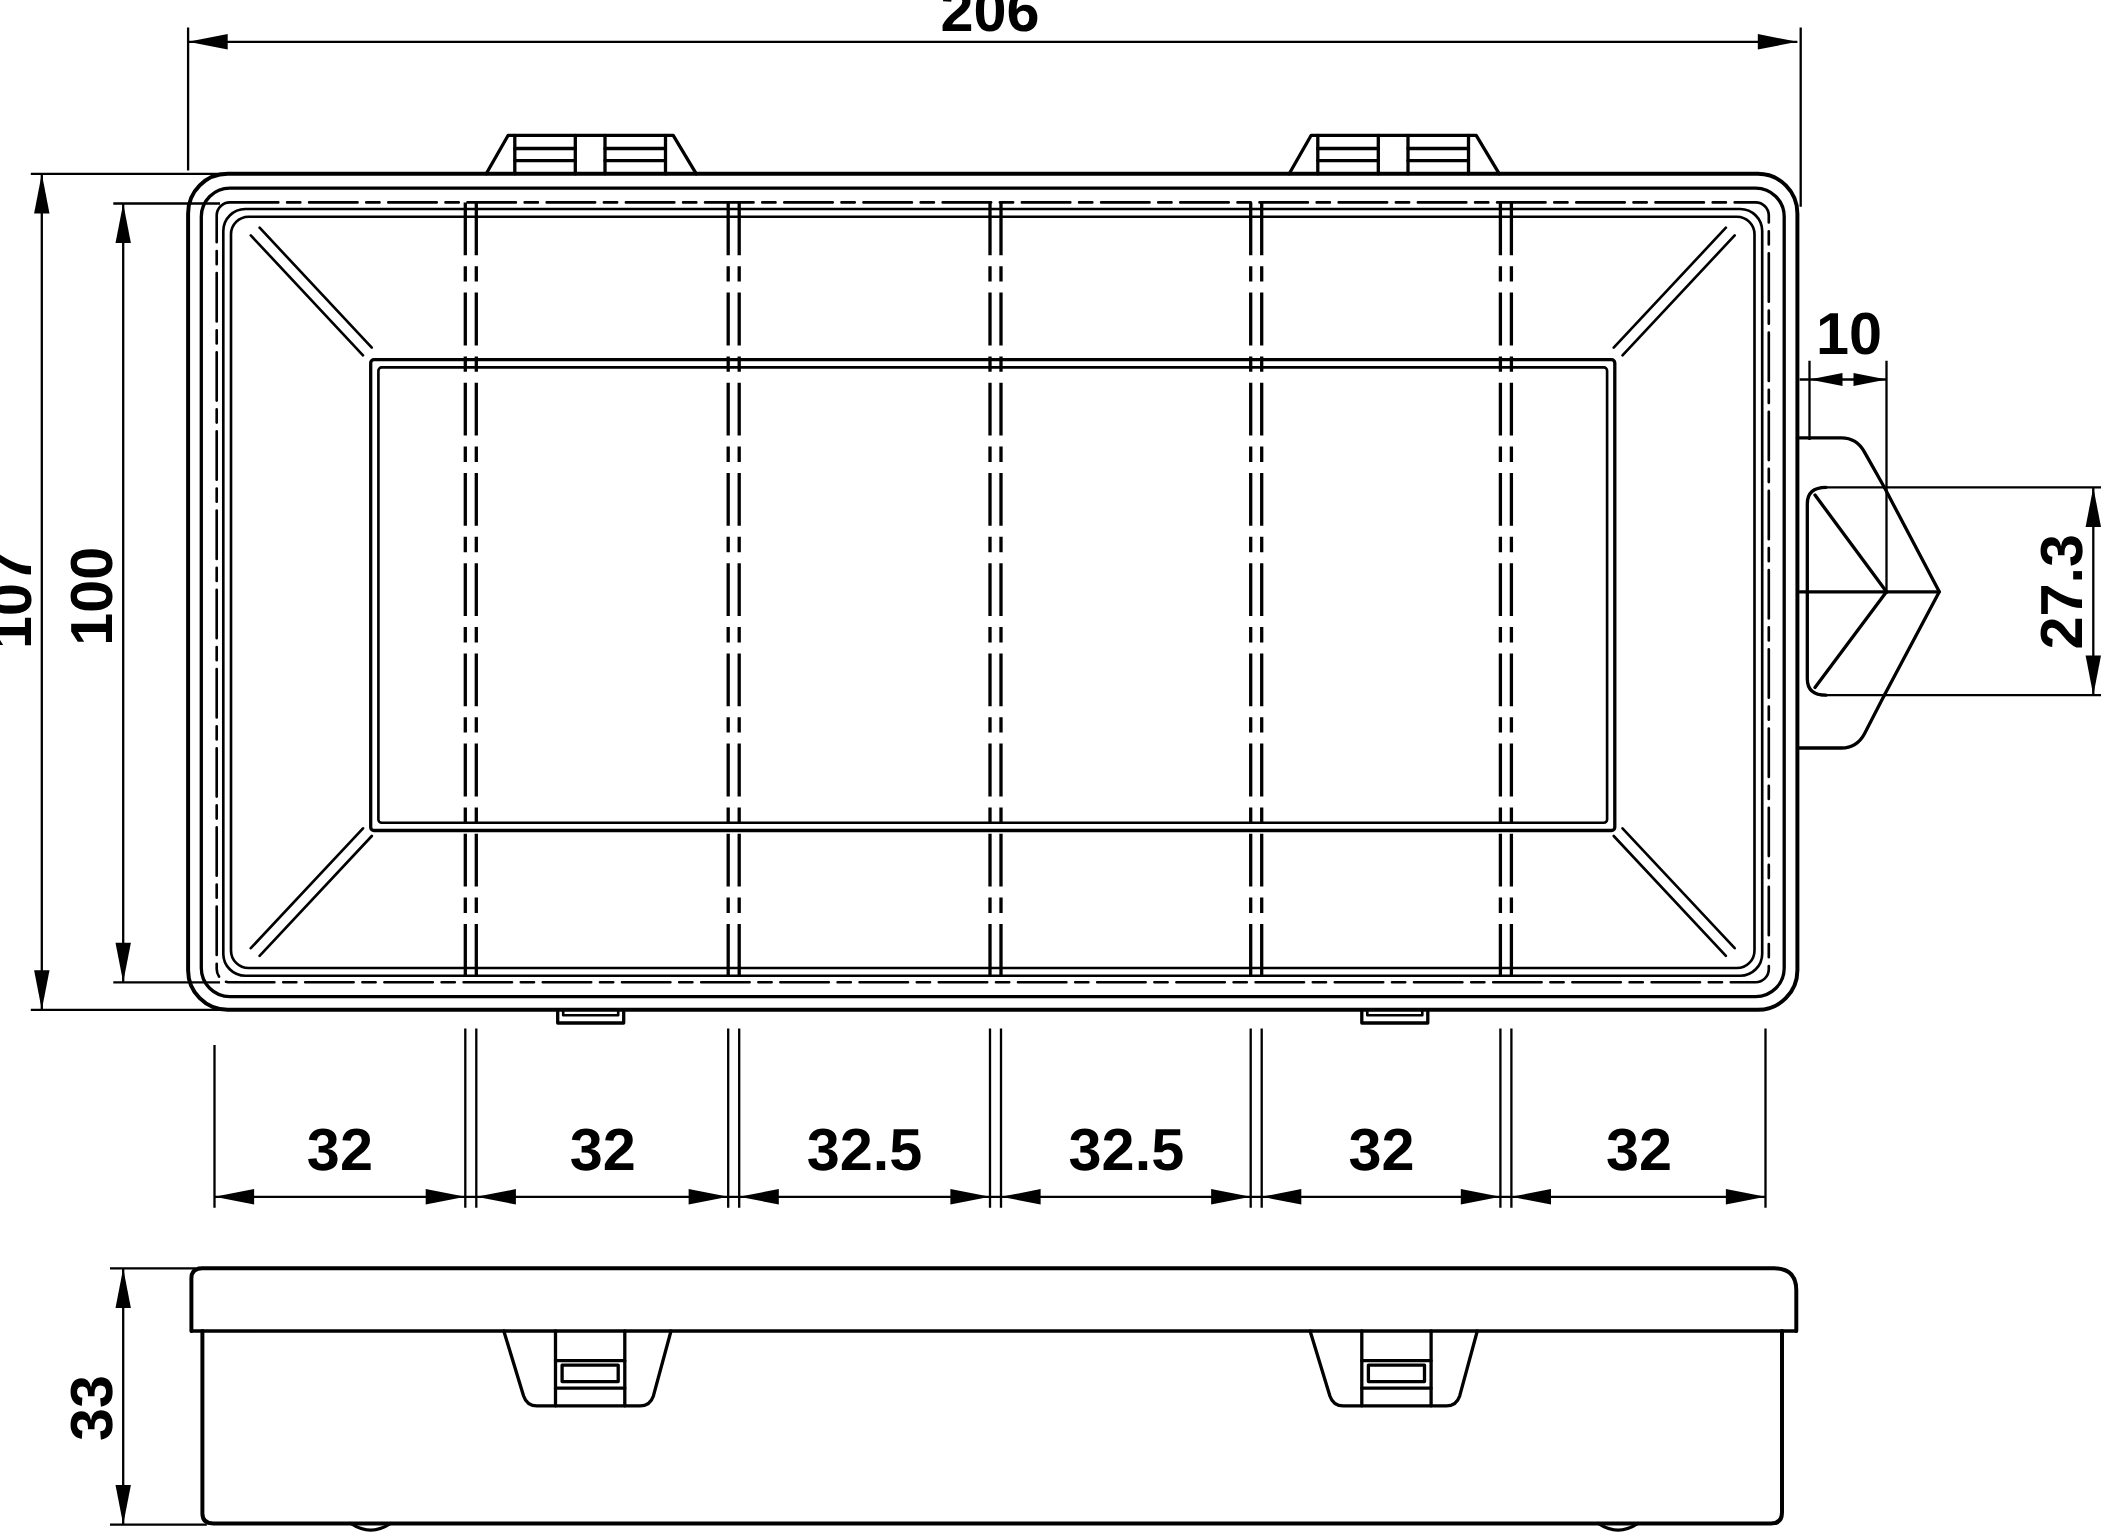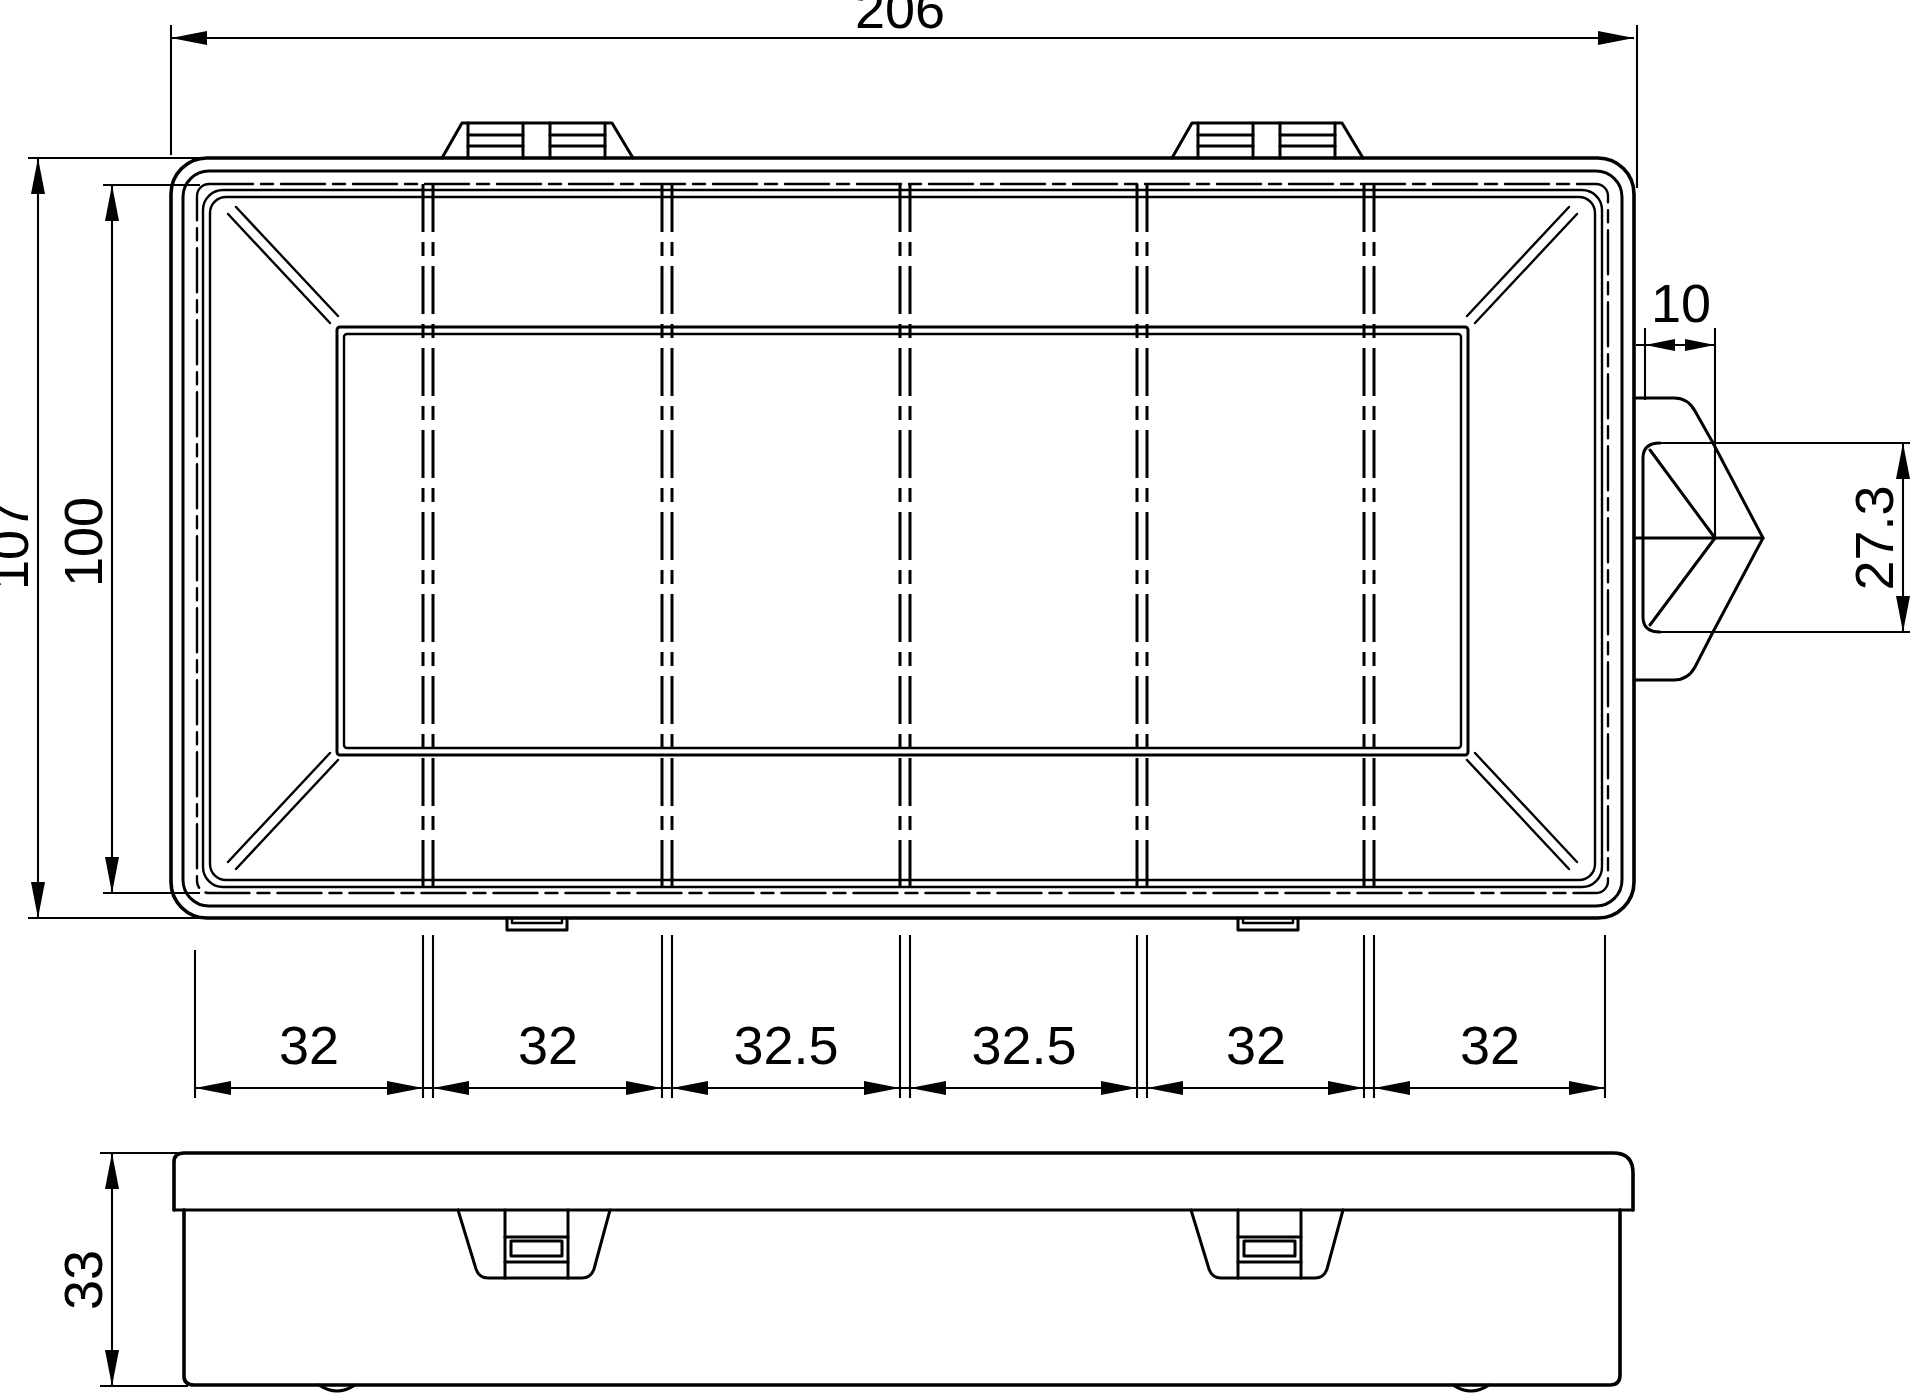--- a/index.html
+++ b/index.html
@@ -1,16 +1,16 @@
 <!DOCTYPE html>
 <html><head>
 <meta charset="utf-8">
 <style>
   html,body{margin:0;padding:0;background:#fff;}
-  .stage{position:relative;width:1913px;height:1393px;background:#fff;overflow:hidden;}
+  .stage{position:relative;width:1913px;height:1393px;background:#fff;overflow:hidden;font-weight:bold;}
   svg{display:block;}
   .ln{fill:none;stroke:#000;stroke-linecap:round;stroke-linejoin:round;}
   .w-outline{stroke-width:3.6;}
   .w-mid{stroke-width:3;}
   .w-thin{stroke-width:2.4;}
   .w-dim{stroke-width:2.1;stroke-linecap:butt;}
   .dashdot{stroke-dasharray:44 8 12 8;}
   .phantom{stroke-dasharray:48 10 14 10;stroke-linecap:butt;}
   .arrow{fill:#000;stroke:none;}
   text{font-family:"Liberation Sans","DejaVu Sans",sans-serif;fill:#000;}

